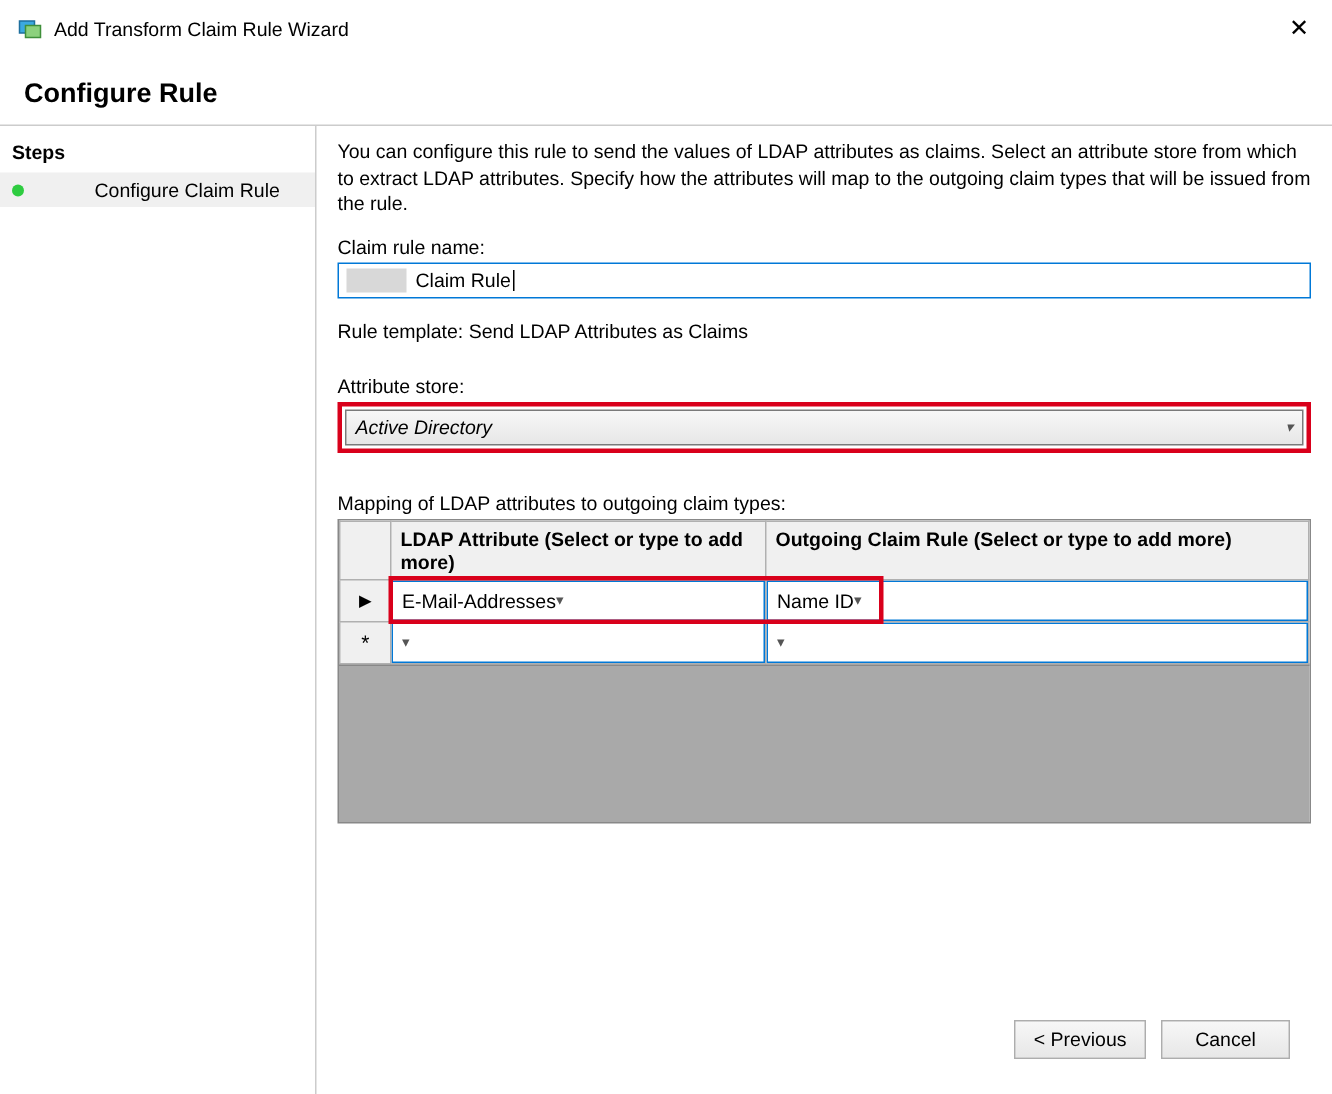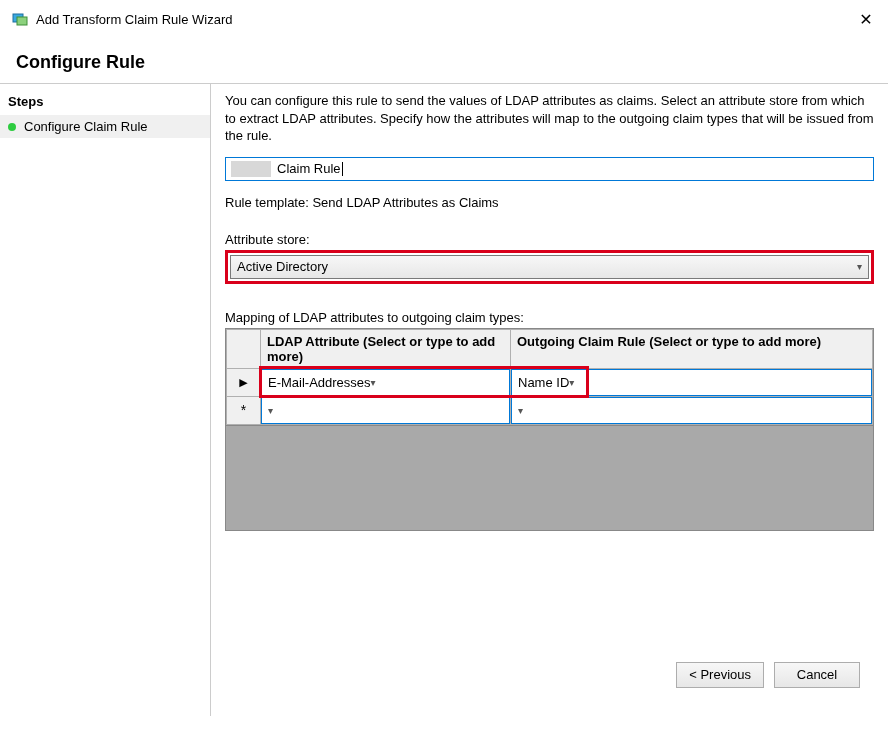--- a/index.html
+++ b/index.html
@@ -54,20 +54,21 @@
       padding: 4px 8px 6px 8px;
     }
     .step-item {
       display: flex;
       align-items: center;
       padding: 4px 8px;
       font-size: 13px;
     }
     .step-item.active {
       background: #f0f0f0;
+      gap: 39px;
     }
     .step-dot {
       width: 8px;
       height: 8px;
       border-radius: 50%;
       background: #2ecc40;
       margin-right: 8px;
       flex-shrink: 0;
     }
     .step-link {
@@ -130,20 +131,21 @@
     }
     .dropdown {
       border: 1px solid #7a7a7a;
       background: linear-gradient(#f7f7f7, #e7e7e7);
       padding: 3px 6px;
       display: flex;
       align-items: center;
       justify-content: space-between;
       height: 24px;
       font-size: 13px;
+      font-style: italic;
     }
     .chevron-down {
       font-size: 10px;
       color: #555;
     }
     .mapping-table-wrap {
       border: 1px solid #888;
     }
     .mapping-table {
       width: 100%;
@@ -255,20 +257,21 @@
     <div class="sidebar-header">Steps</div>
     <div class="step-item active">
       <span class="step-dot"></span>
       <span class="step-current">Configure Claim Rule</span>
     </div>
   </div>
 
   <div class="main main-relative">
     <div class="description">You can configure this rule to send the values of LDAP attributes as claims. Select an attribute store from which to extract LDAP attributes. Specify how the attributes will map to the outgoing claim types that will be issued from the rule.</div>
 
+    <div class="field-label">Claim rule name:</div>
     <div class="text-input-wrap">
       <span class="text-input-icon"></span>
       <span class="text-input-value">Claim Rule</span>
         <span class="cursor-bar"></span>
     </div>
 
     <div class="template-text">Rule template: Send LDAP Attributes as Claims</div>
 
     <div class="field-label">Attribute store:</div>
     <div class="dropdown-wrap">

